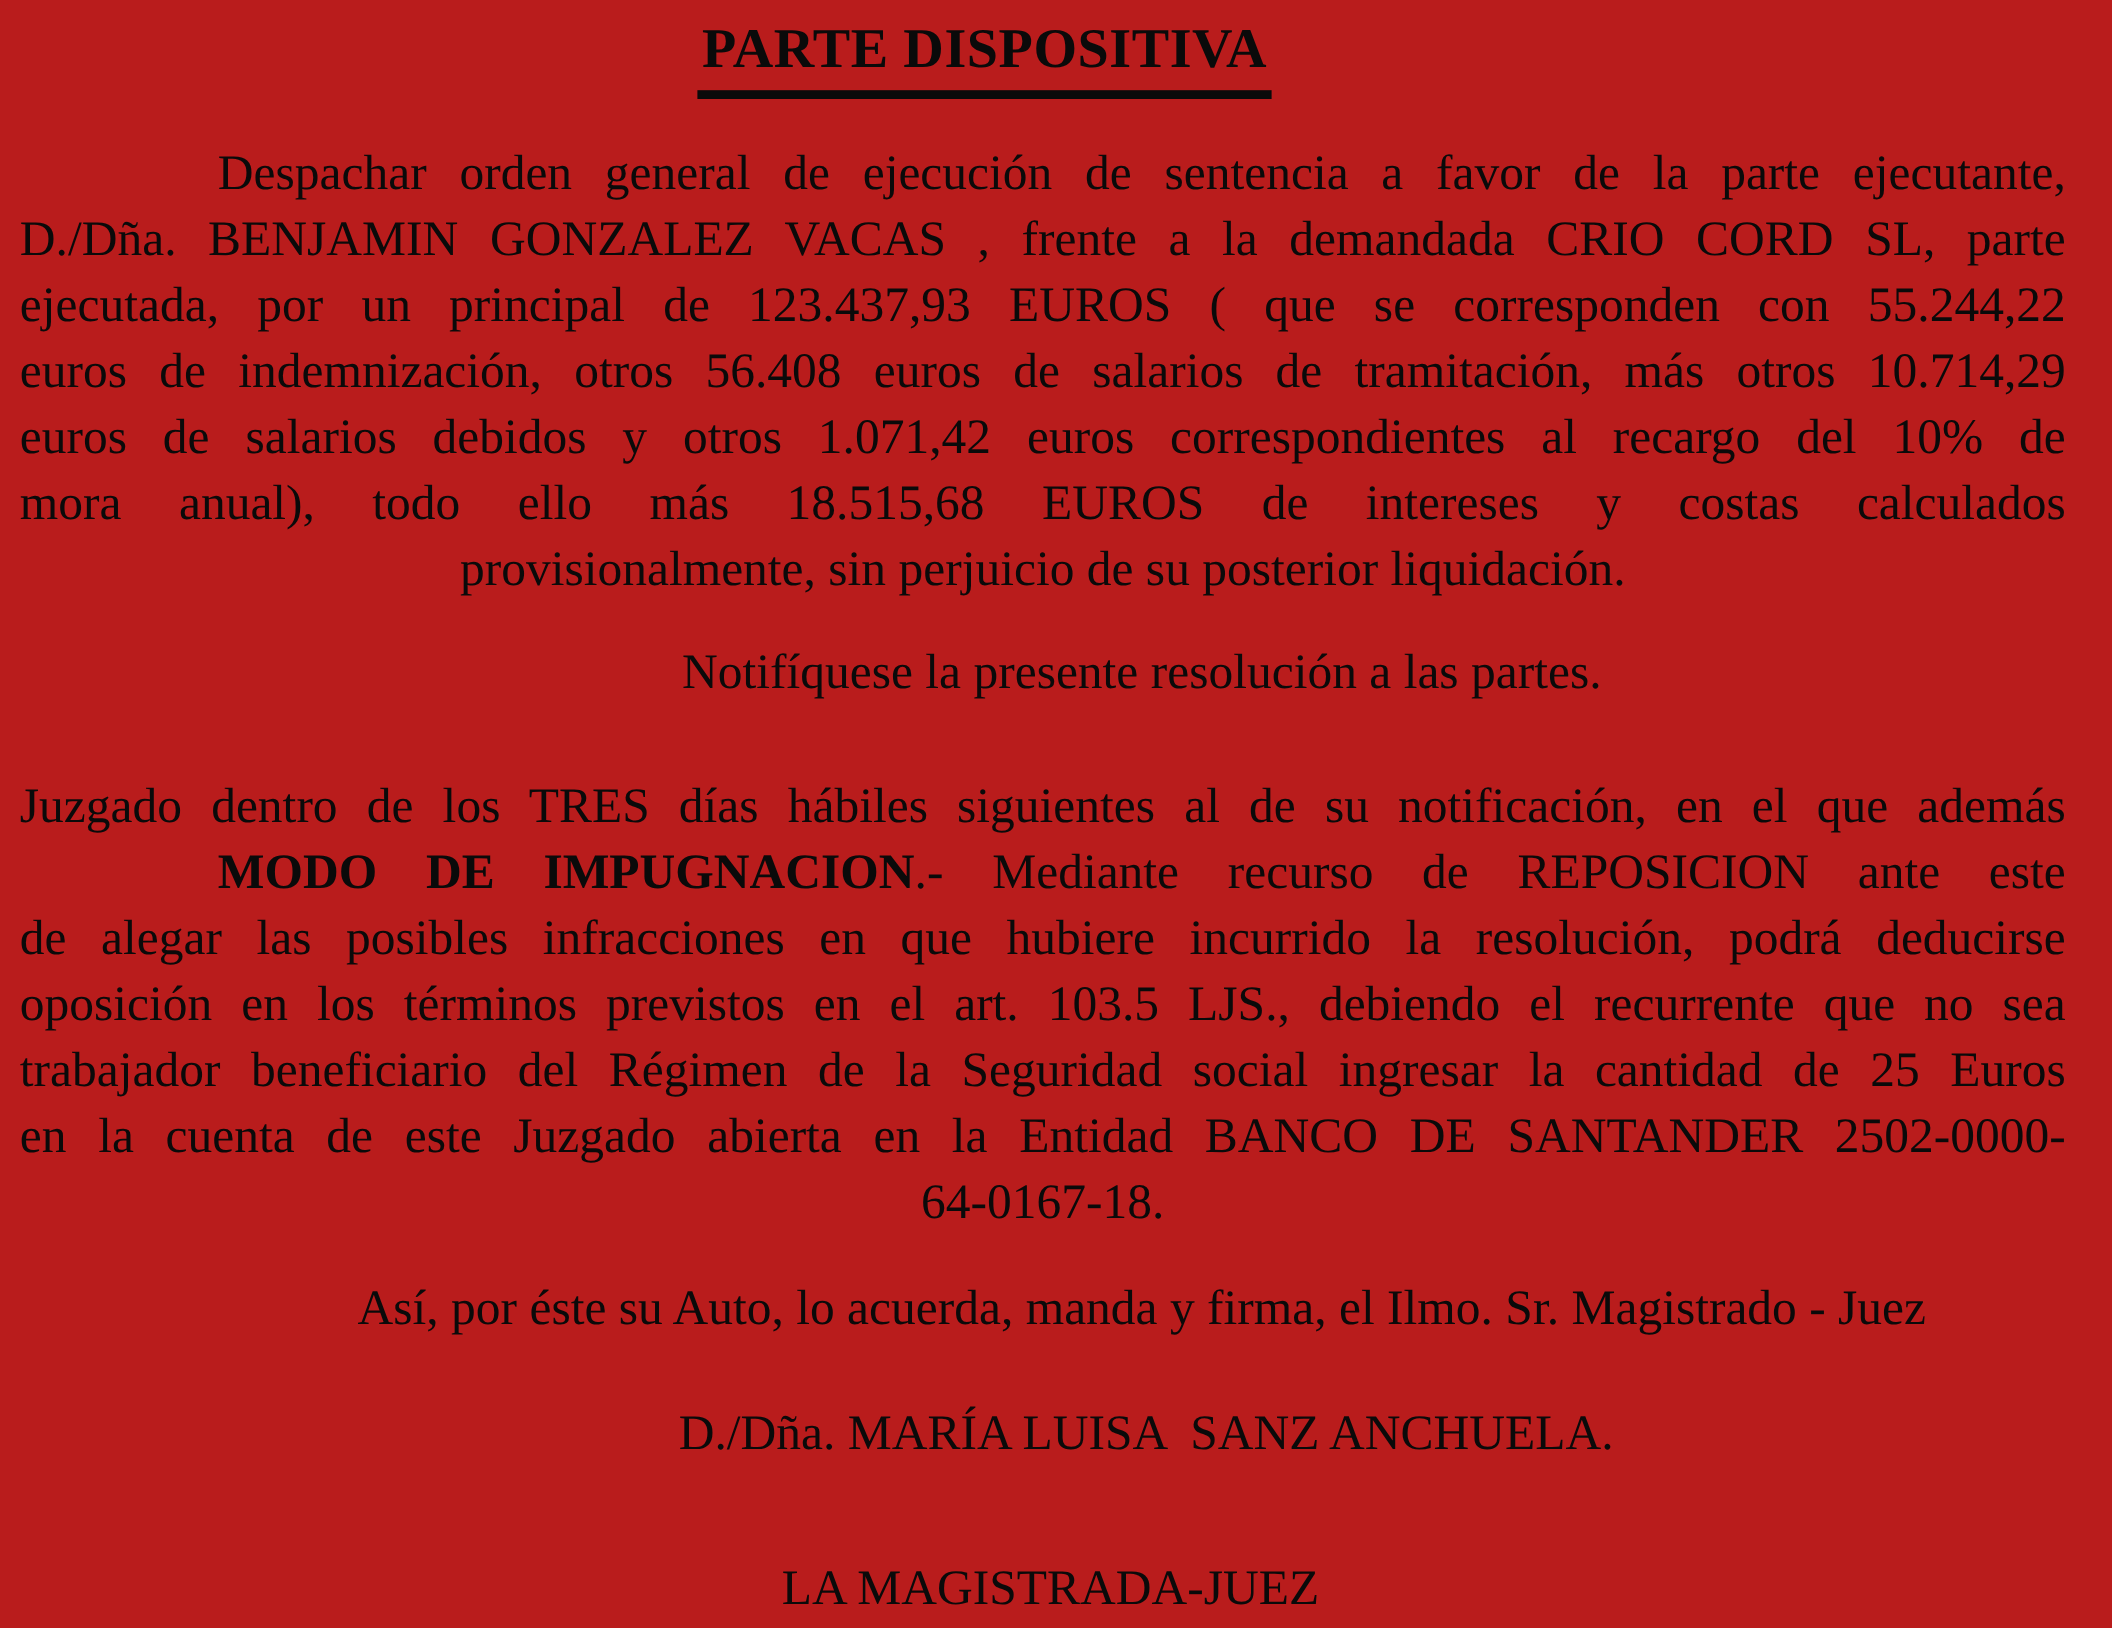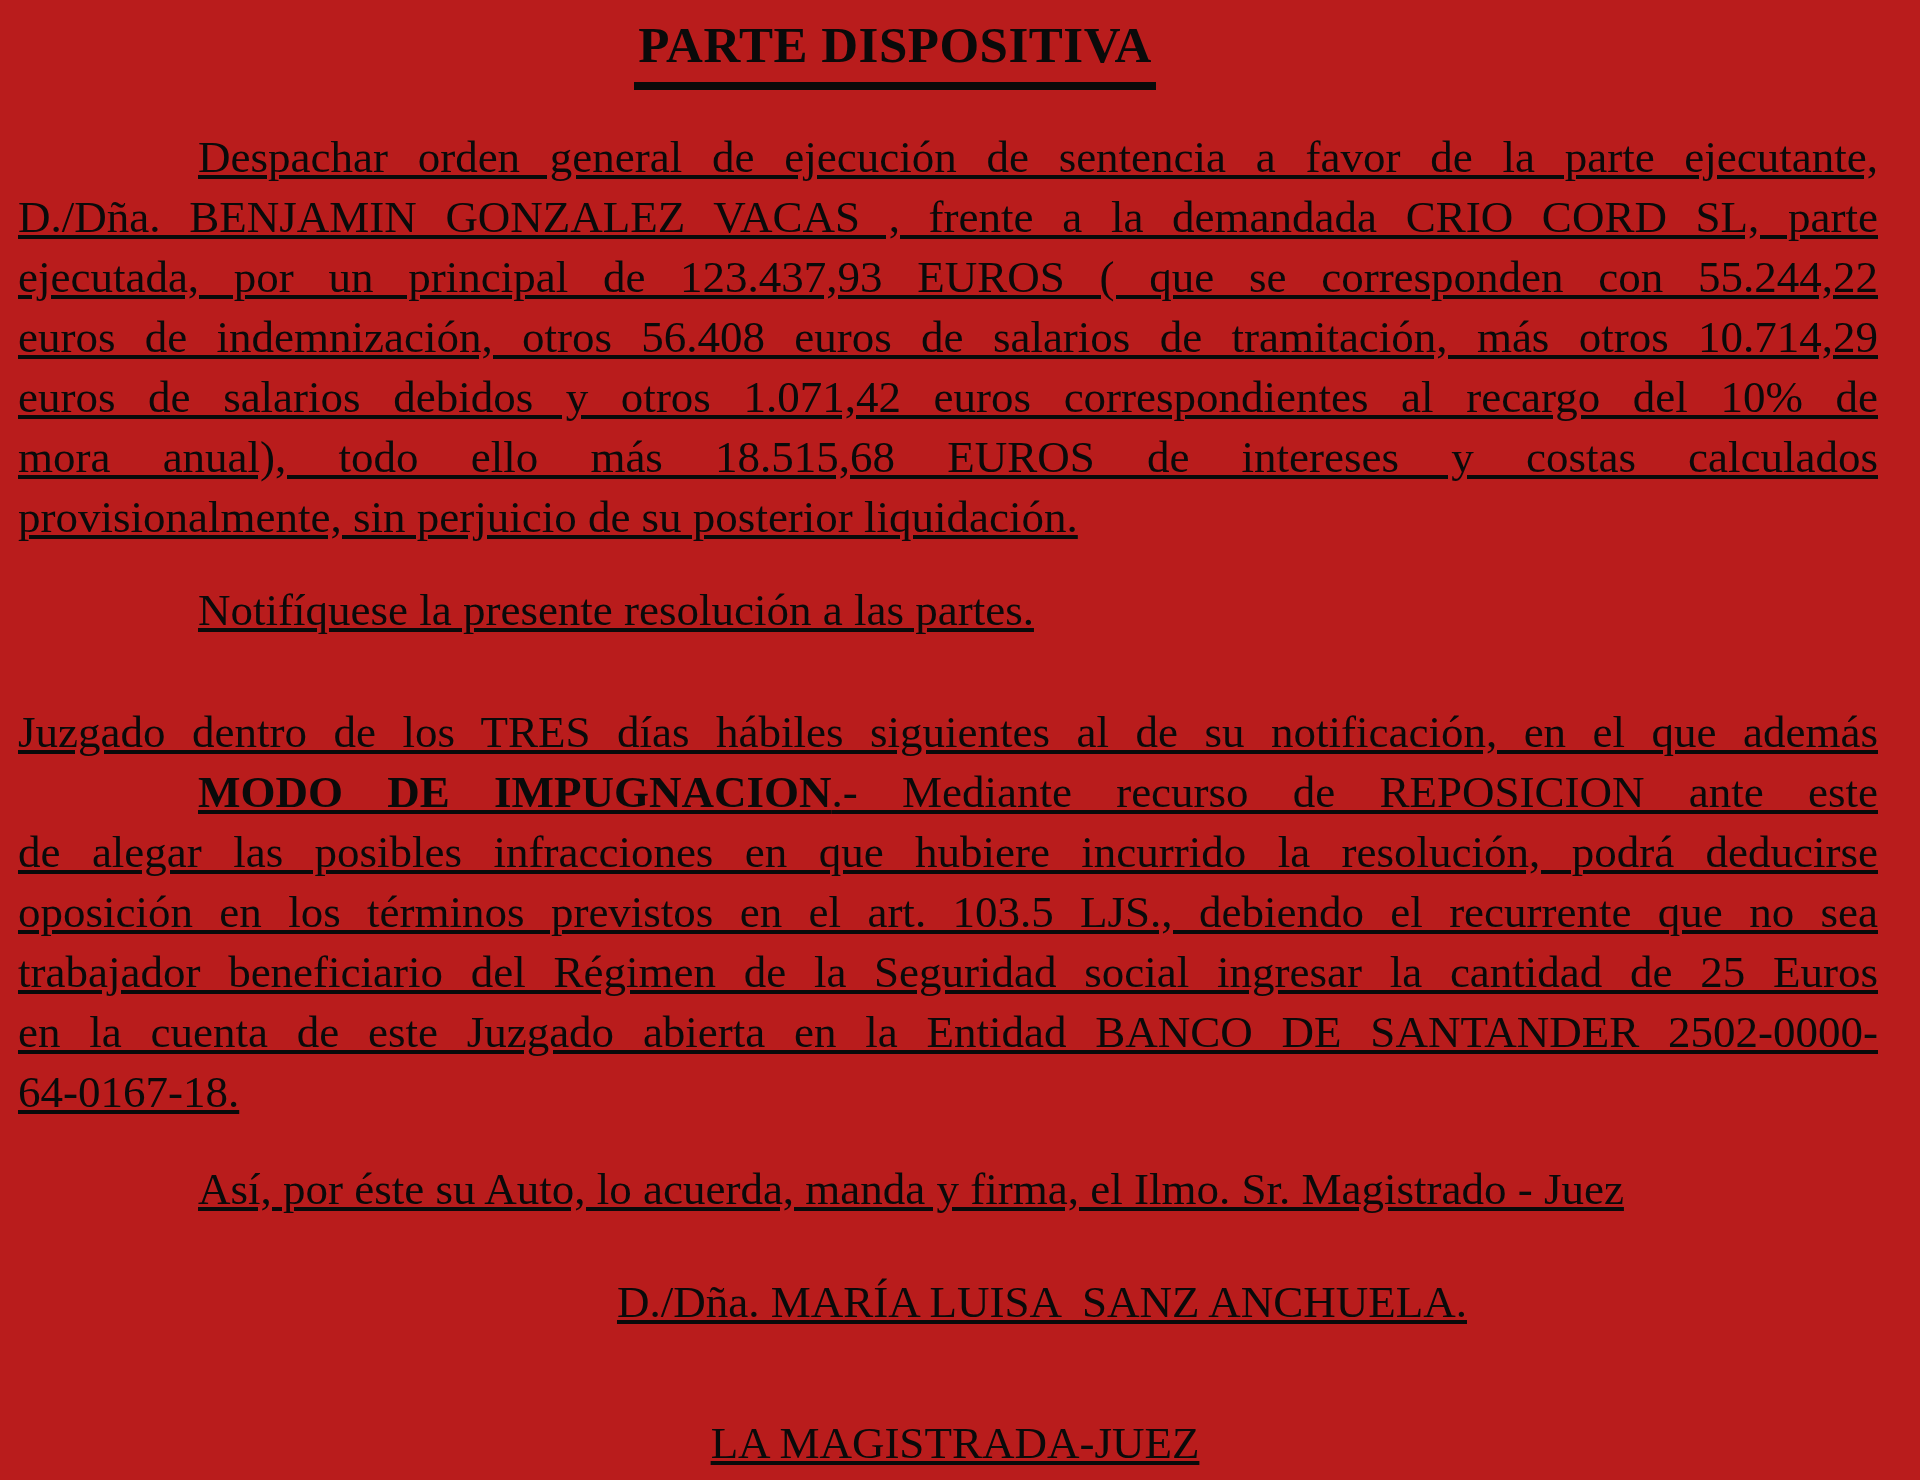--- a/index.html
+++ b/index.html
@@ -19,23 +19,23 @@
   .title-text{
     display:inline-block;
     font-size:51px;
     font-weight:bold;
     letter-spacing:0.5px;
     border-bottom:8px solid #0a0a0a;
     padding:0 4px 7px 4px;
   }
   .block{
     position:absolute;left:18px;width:1860px;
-    font-size:45px;line-height:60px;text-decoration:underline;
+    font-size:45px;line-height:60px;
   }
-  .line{text-align:left;}
+  .line{text-align:center;}
   .line.j{text-align:justify;text-align-last:justify;text-justify:inter-word;}
   .line.ind{text-indent:180px;}
   .p1{top:127px;}
   .p2{top:580px;}
   .p3{top:702px;}
   .p4{top:1159px;}
   .name{top:1272px;left:112px;text-align:center;white-space:pre-wrap;}
   .role{top:1413px;left:25px;text-align:center;}
   b{font-weight:bold;}
 </style>

